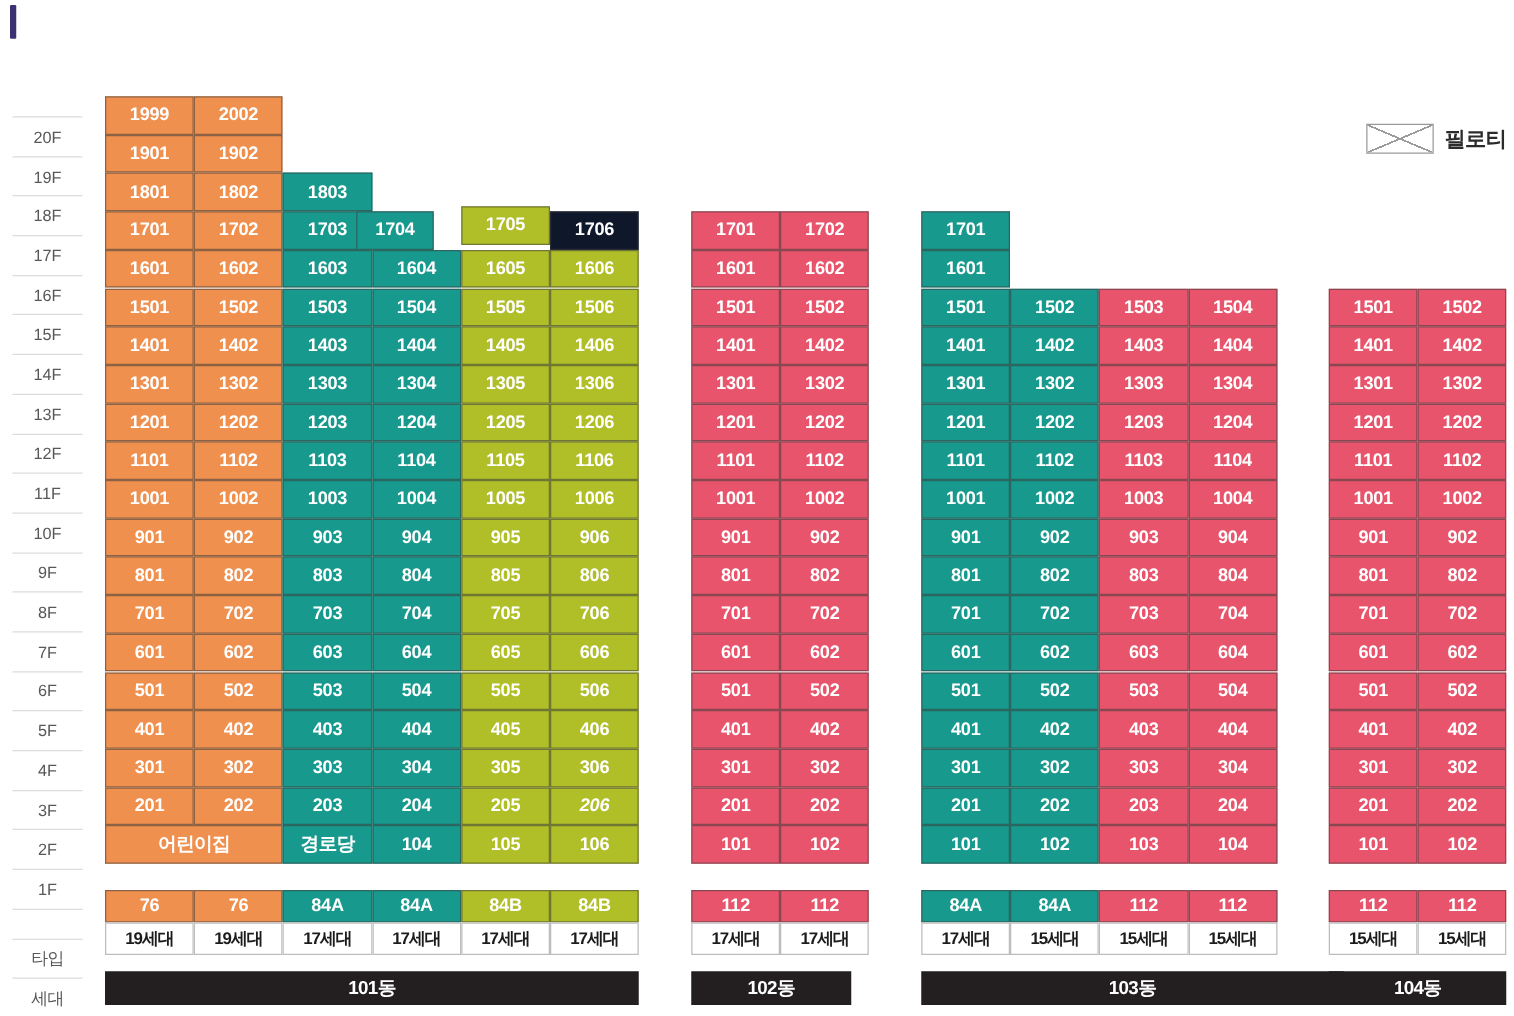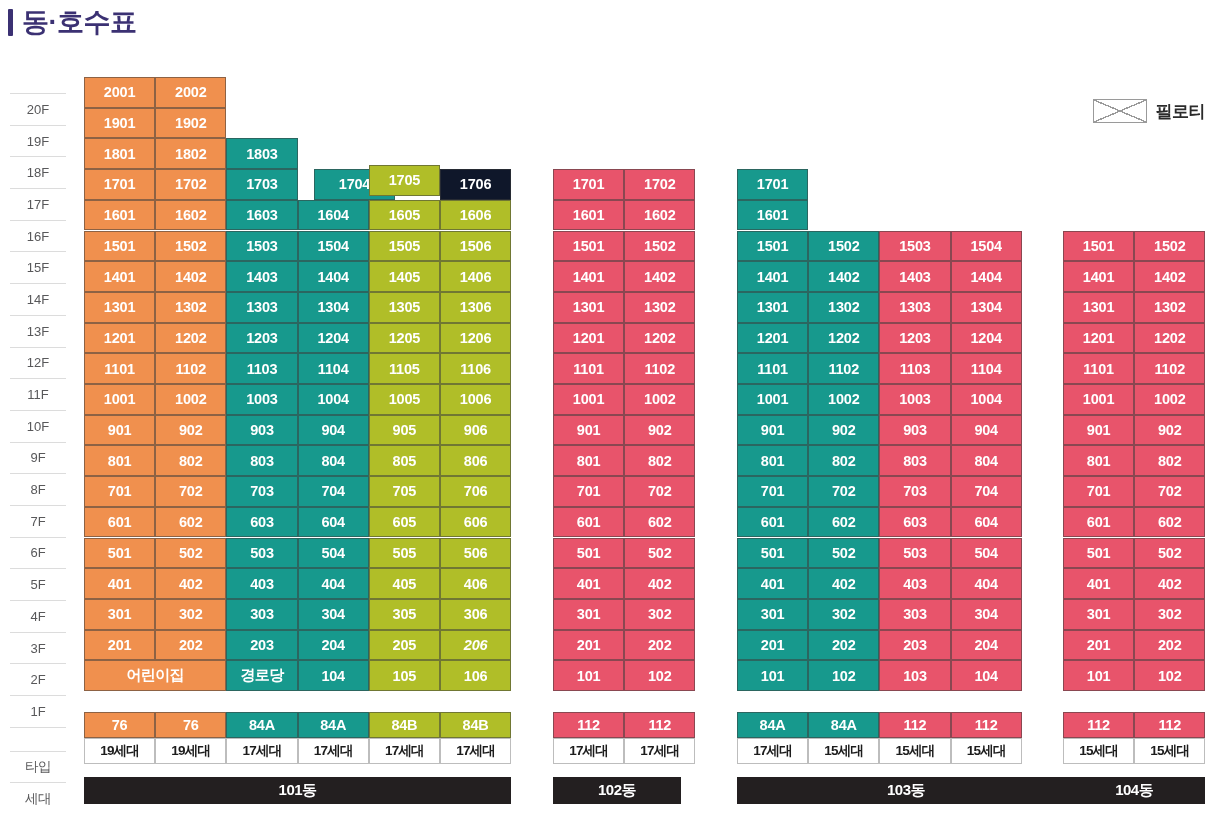--- a/index.html
+++ b/index.html
@@ -70,21 +70,20 @@
     display:flex;align-items:center;justify-content:center;
     color:#ffffff;font-size:15px;font-weight:bold;letter-spacing:-0.5px;
     box-sizing:border-box;
   }
 </style>
 </head>
 <body>
 
 <div id="page-title">
   <span class="bar"></span>
-  <span>동·호수표</span>
 </div>
 
 <div id="legend">
   <span class="swatch"></span>
   <span class="lbl">필로티</span>
 </div>
 
 <div id="axis">
     <div class="ax-row">20F</div>
     <div class="ax-row">19F</div>
@@ -106,31 +105,31 @@
     <div class="ax-row">3F</div>
     <div class="ax-row">2F</div>
     <div class="ax-row last">1F</div>
     <div class="ax-gap"></div>
     <div class="ax-row kr">타입</div>
     <div class="ax-row kr last">세대</div>
   </div>
 
 <div id="buildings-root">
     <div class="bldg" style="left: 84px; top: 0px;">
-      <div class="cell" style="left: 0px; top: 77px; width: 71.2px; background: rgb(240, 144, 78);">2001</div>
+      <div class="cell" style="left: 0px; top: 77px; width: 71.2px; background: rgb(240, 144, 78);">1999</div>
       <div class="cell" style="left: 71.2px; top: 77px; width: 71.2px; background: rgb(240, 144, 78);">2002</div>
       <div class="cell" style="left: 0px; top: 107.7px; width: 71.2px; background: rgb(240, 144, 78);">1901</div>
       <div class="cell" style="left: 71.2px; top: 107.7px; width: 71.2px; background: rgb(240, 144, 78);">1902</div>
       <div class="cell" style="left: 0px; top: 138.4px; width: 71.2px; background: rgb(240, 144, 78);">1801</div>
       <div class="cell" style="left: 71.2px; top: 138.4px; width: 71.2px; background: rgb(240, 144, 78);">1802</div>
       <div class="cell" style="left: 142.4px; top: 138.4px; width: 71.2px; background: rgb(23, 153, 141);">1803</div>
       <div class="cell" style="left: 0px; top: 169.1px; width: 71.2px; background: rgb(240, 144, 78);">1701</div>
       <div class="cell" style="left: 71.2px; top: 169.1px; width: 71.2px; background: rgb(240, 144, 78);">1702</div>
       <div class="cell" style="left: 142.4px; top: 169.1px; width: 71.2px; background: rgb(23, 153, 141);">1703</div>
-      <div class="cell" style="left: 230px; top: 169.1px; width: 81px; background: rgb(23, 153, 141);">1704</div>
+      <div class="cell" style="left: 201px; top: 169.1px; width: 62px; background: rgb(23, 153, 141);">1704</div>
       <div class="cell" style="left: 284.8px; top: 165px; width: 71.2px; background: rgb(176, 190, 40);">1705</div>
       <div class="cell" style="left: 356px; top: 169.1px; width: 71.2px; background: #0f172a;">1706</div>
       <div class="cell" style="left: 0px; top: 199.8px; width: 71.2px; background: rgb(240, 144, 78);">1601</div>
       <div class="cell" style="left: 71.2px; top: 199.8px; width: 71.2px; background: rgb(240, 144, 78);">1602</div>
       <div class="cell" style="left: 142.4px; top: 199.8px; width: 71.2px; background: rgb(23, 153, 141);">1603</div>
       <div class="cell" style="left: 213.6px; top: 199.8px; width: 71.2px; background: rgb(23, 153, 141);">1604</div>
       <div class="cell" style="left: 284.8px; top: 199.8px; width: 71.2px; background: rgb(176, 190, 40);">1605</div>
       <div class="cell" style="left: 356px; top: 199.8px; width: 71.2px; background: rgb(176, 190, 40);">1606</div>
       <div class="cell" style="left: 0px; top: 230.5px; width: 71.2px; background: rgb(240, 144, 78);">1501</div>
       <div class="cell" style="left: 71.2px; top: 230.5px; width: 71.2px; background: rgb(240, 144, 78);">1502</div>

